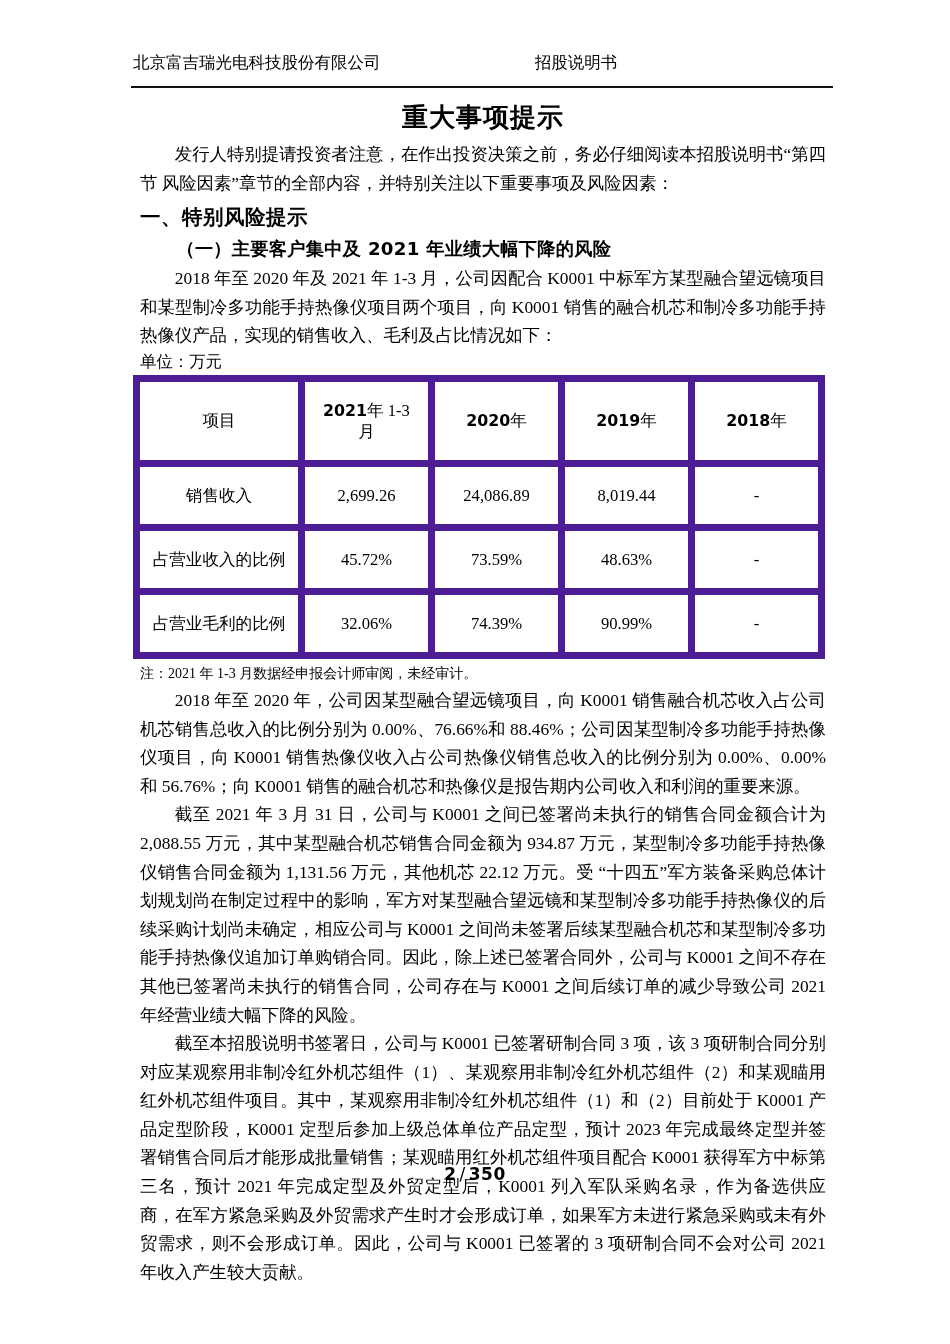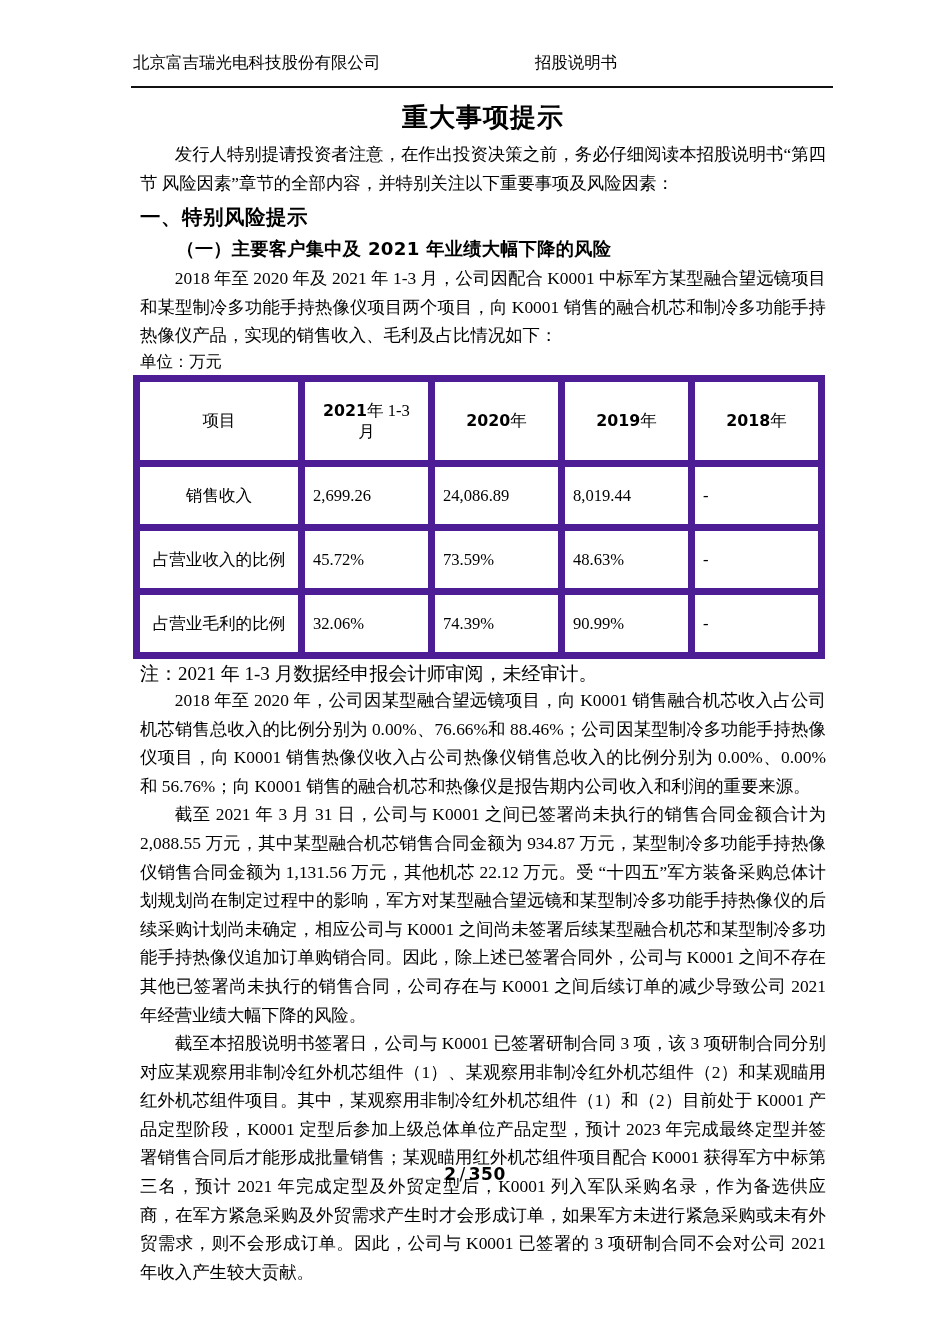--- a/index.html
+++ b/index.html
@@ -121,28 +121,28 @@
   }
   table.fin-table th .yr-num {
     font-family: "DejaVu Sans", "Liberation Sans", sans-serif;
     font-weight: bold;
     font-size: 15.8px;
   }
   table.fin-table td.rowlabel {
     text-align: center;
   }
   table.fin-table td.num {
-    text-align: left;
+    text-align: center;
   }
   .col-item   { width: 165px; }
   .col-period { width: 130px; }
 
   .note-line {
     margin: 0;
-    font-size: 19px;
+    font-size: 14px;
     line-height: 25px;
     text-indent: 0;
   }
 
   
   .pagefoot {
     position: absolute;
     left: 0;
     top: 1164px;
     width: 950px;

